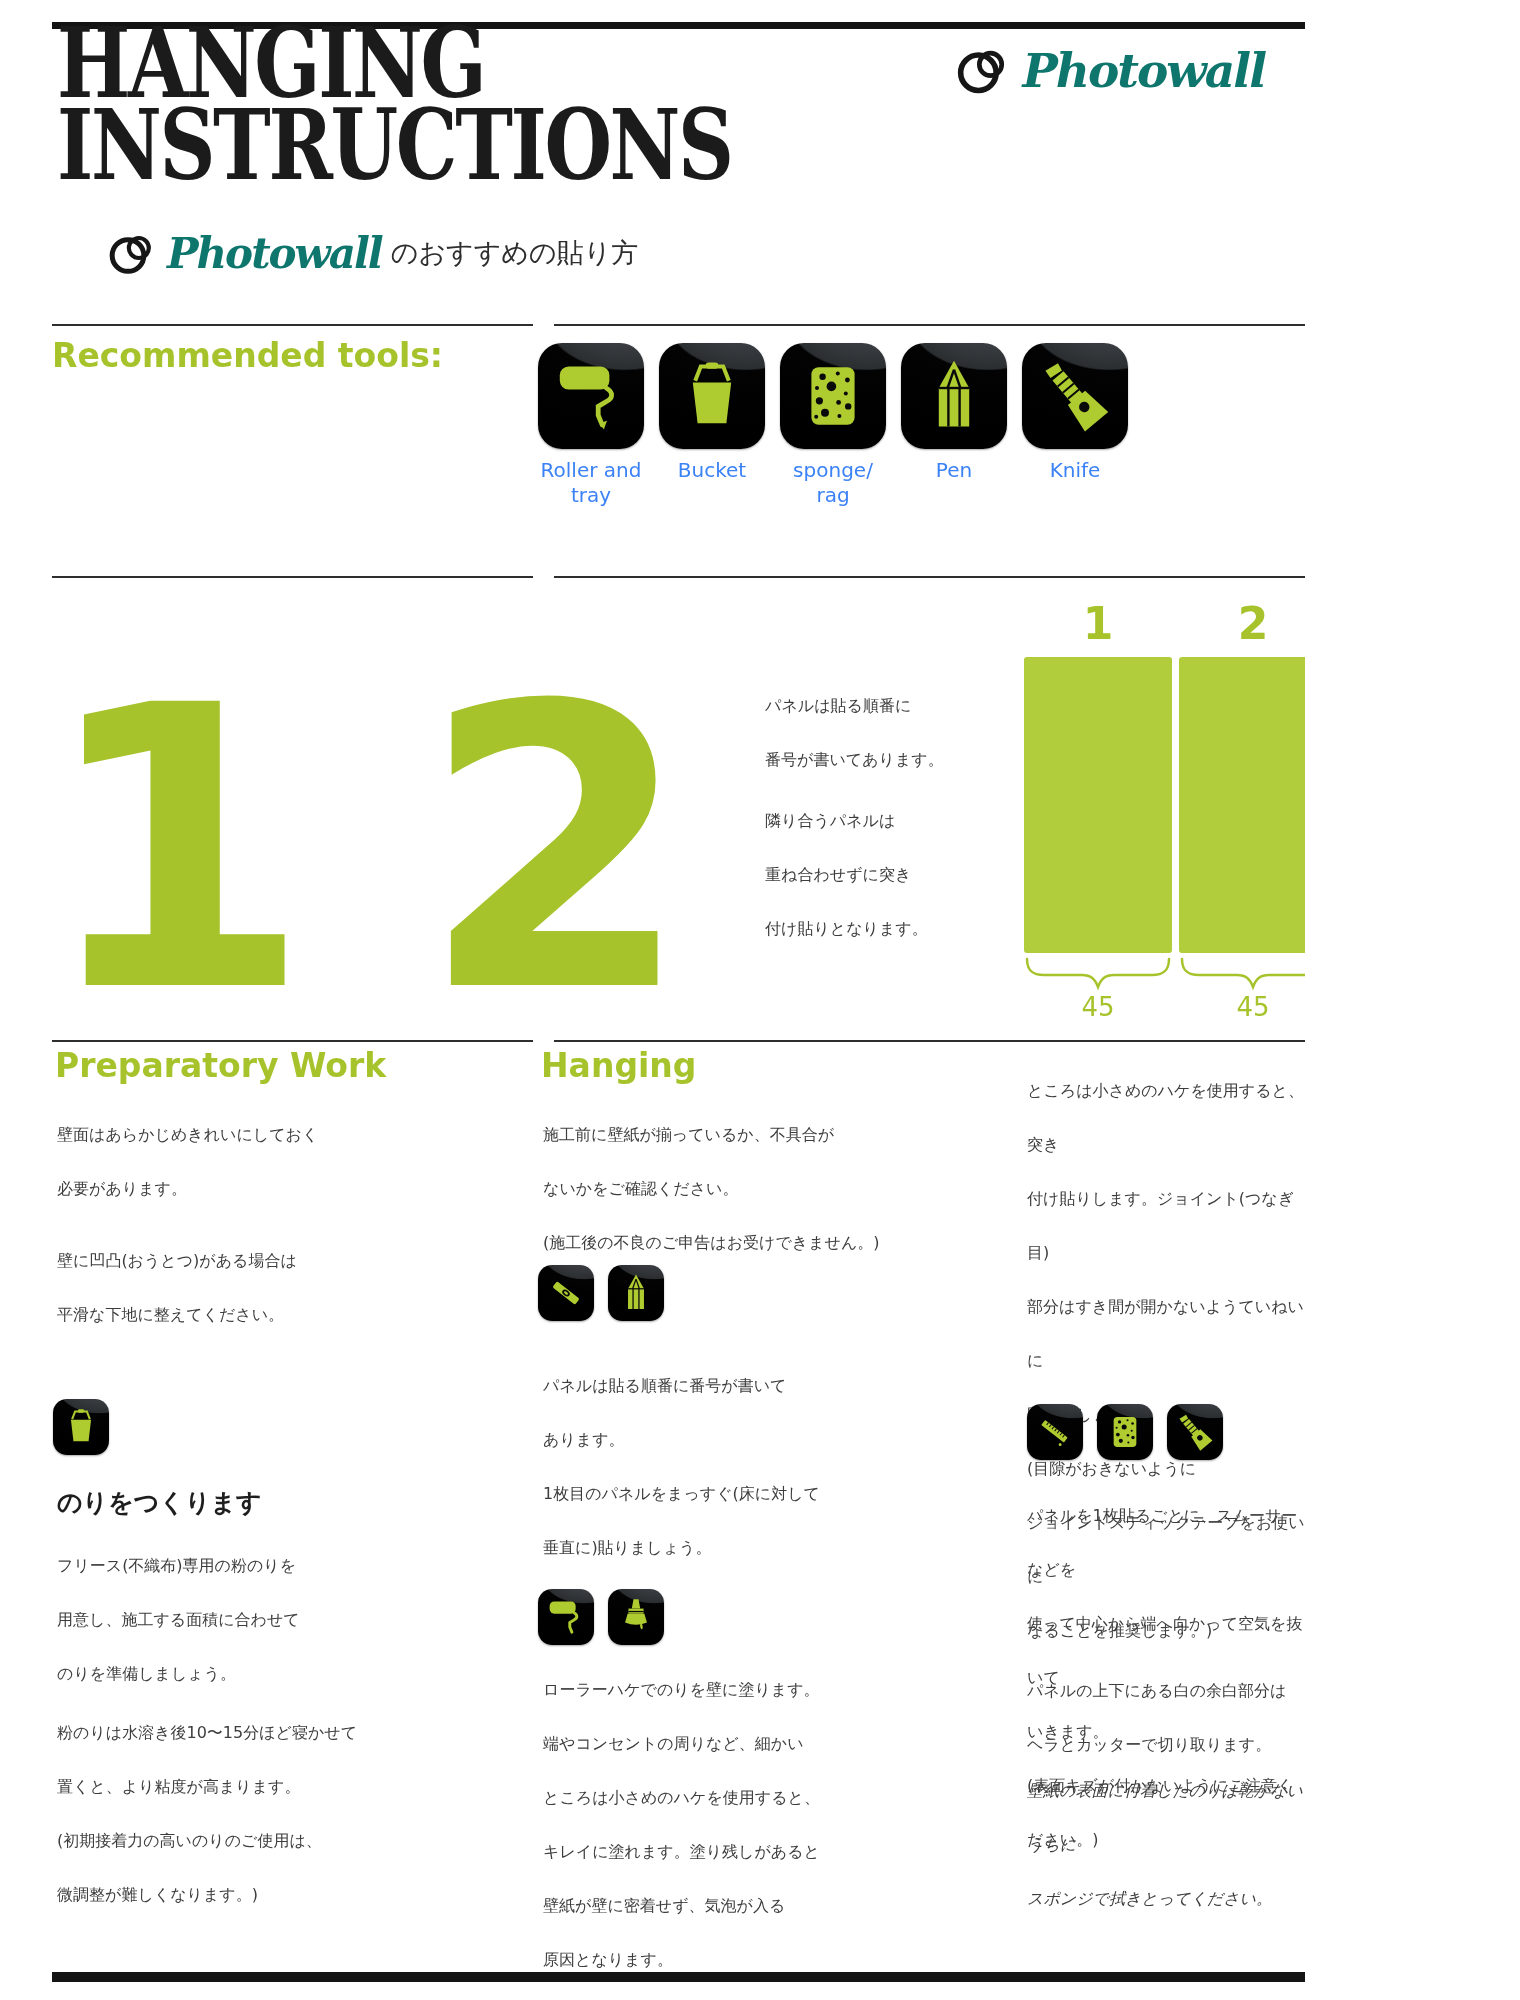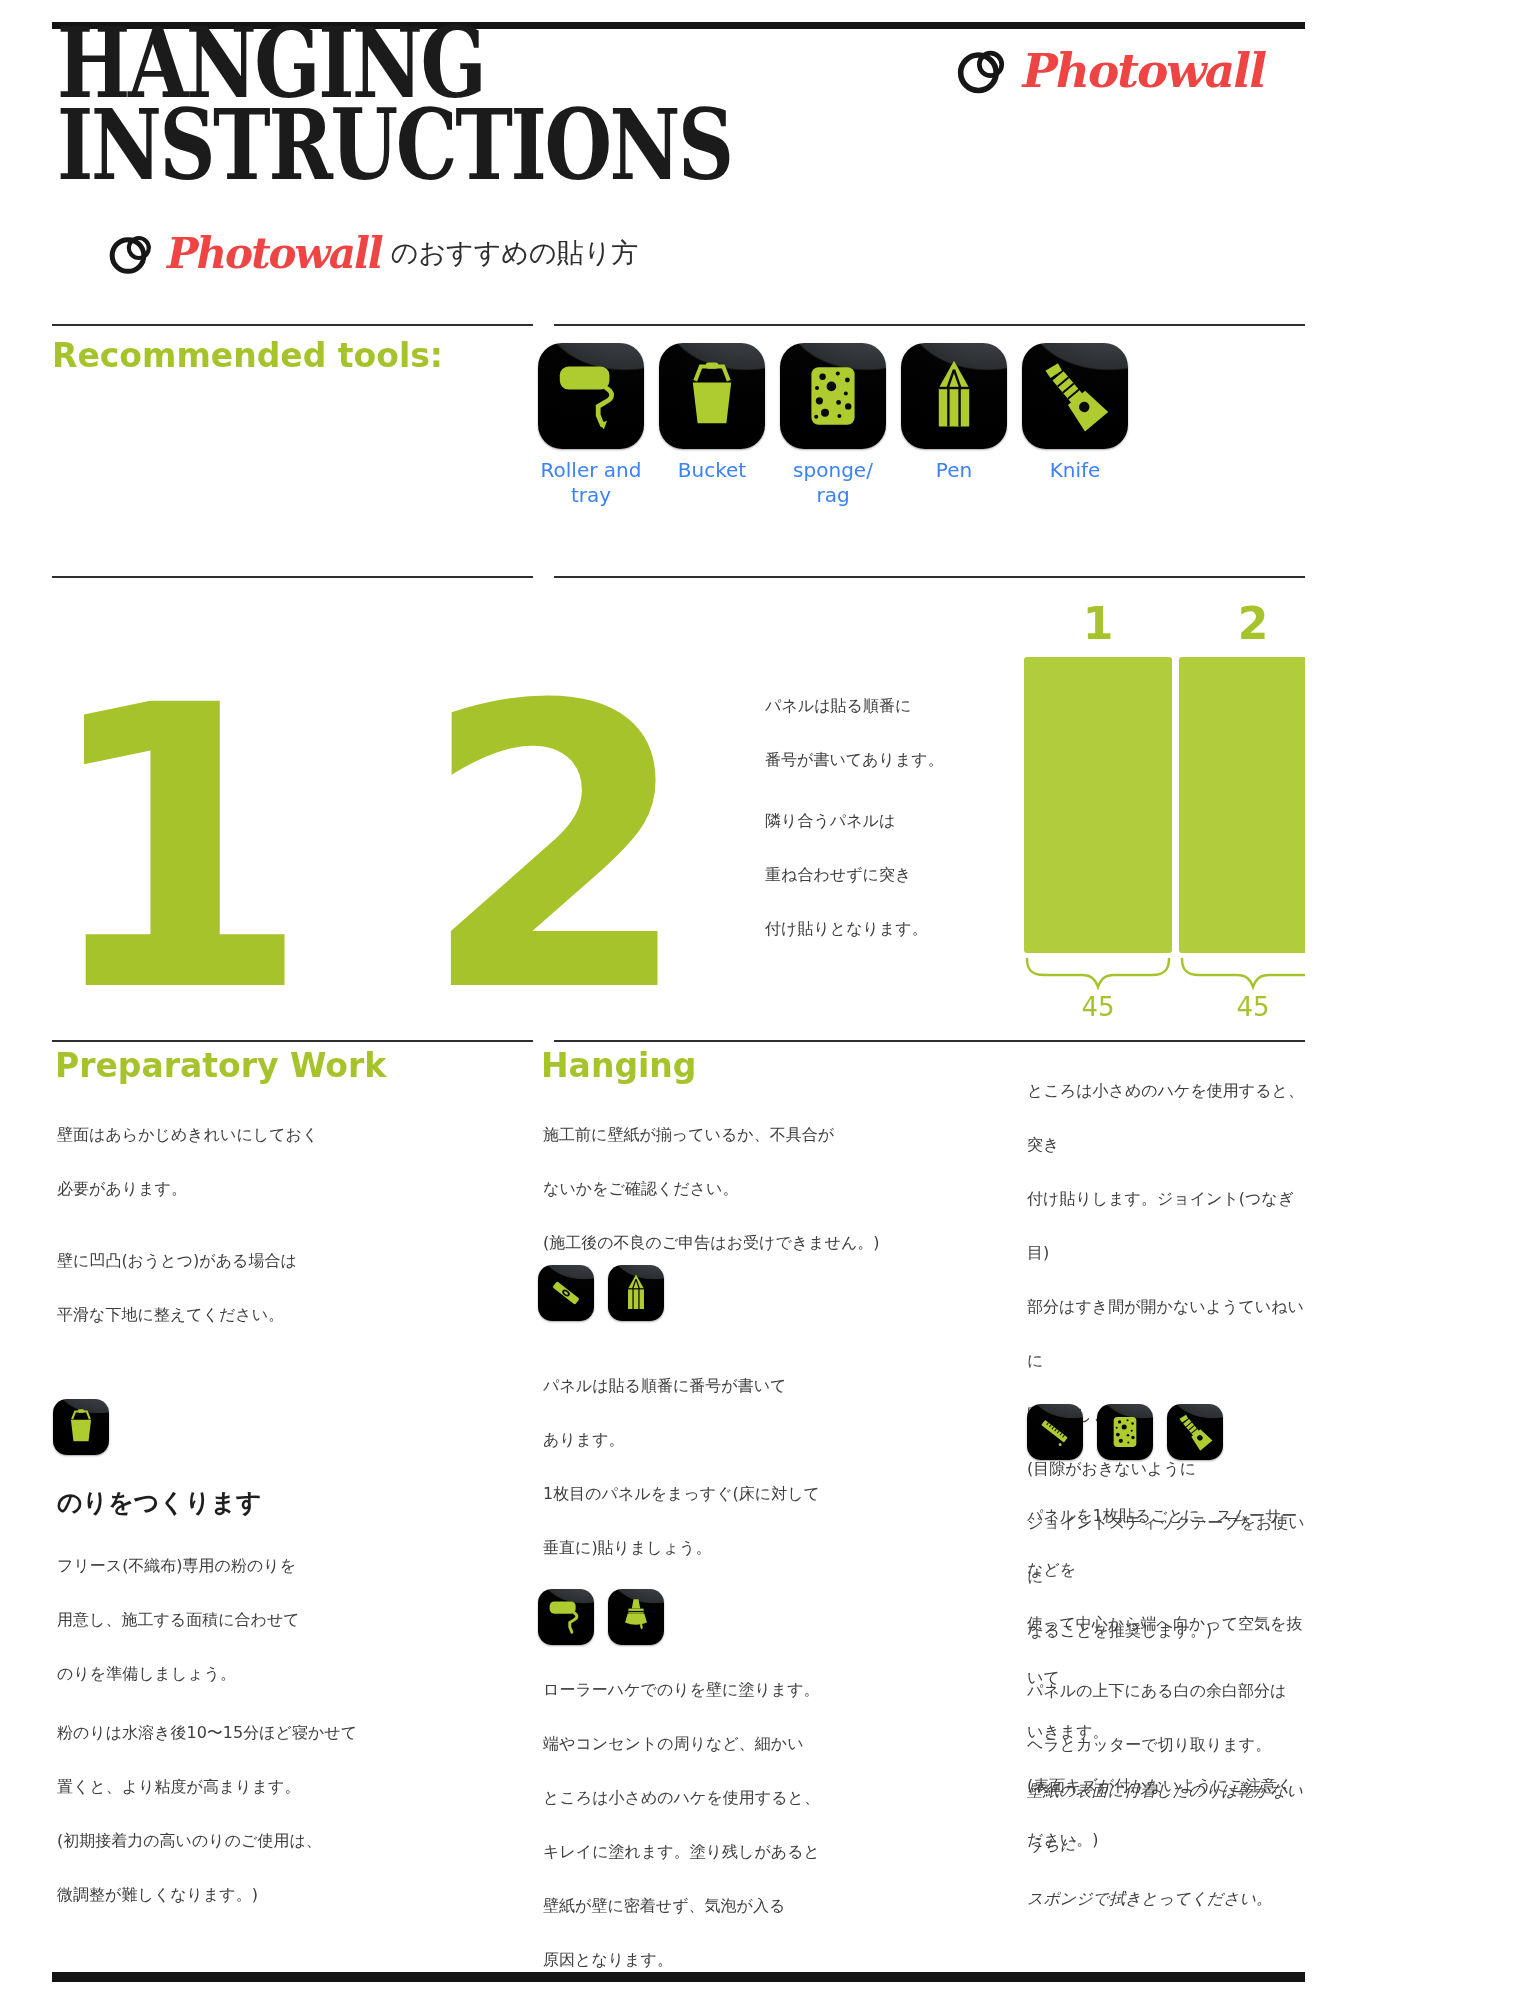--- a/index.html
+++ b/index.html
@@ -11,21 +11,21 @@
   html,body{margin:0;padding:0;background:#fff;}
   #page{position:relative;width:1305px;height:2000px;background:#fff;overflow:hidden;
         font-family:"DejaVu Sans","Liberation Sans",sans-serif;}
   .bar{position:absolute;left:52px;width:1429px;background:#141414;}
   .hr{position:absolute;height:2px;background:#2e2e2e;}
   .title{position:absolute;left:57px;top:22px;font-family:"DejaVu Serif","Liberation Serif",serif;
          font-weight:bold;font-size:97px;line-height:82px;letter-spacing:-3px;color:var(--ink);
          transform:scaleX(.80);transform-origin:left top;white-space:pre-line;}
   .logo-row{position:absolute;display:flex;align-items:center;}
   .logo-script{font-family:"DejaVu Serif","Liberation Serif",serif;font-style:italic;font-weight:bold;
-         color:#ef4444;letter-spacing:-2px;}
+         color:#0f766e;letter-spacing:-2px;}
   .subtitle-jp{font-size:27px;color:#2e2e2e;}
   .h-green{position:absolute;font-weight:bold;font-size:33px;color:var(--green);letter-spacing:0;}
   .jp{position:absolute;font-size:16px;line-height:54px;color:var(--body);white-space:pre-line;}
   .jp-bold{position:absolute;font-size:25px;font-weight:bold;color:#1e1e1e;}
   .bignum{position:absolute;font-weight:bold;font-size:390px;line-height:1;color:var(--green);}
   .tile{position:absolute;border-radius:24px;
         background:radial-gradient(150% 105% at 82% -28%, #4b4f55 0%, #2b2e31 50%, #030303 51.5%, #000 100%);
         box-shadow:0 1px 2px rgba(0,0,0,.35);}
   .tile-lg{width:106px;height:106px;}
   .tile-sm{width:56px;height:56px;border-radius:14px;}

